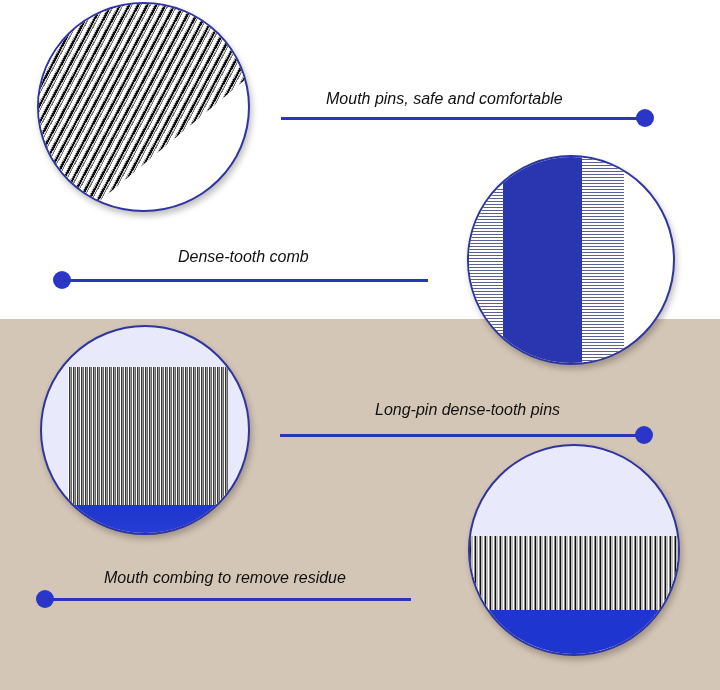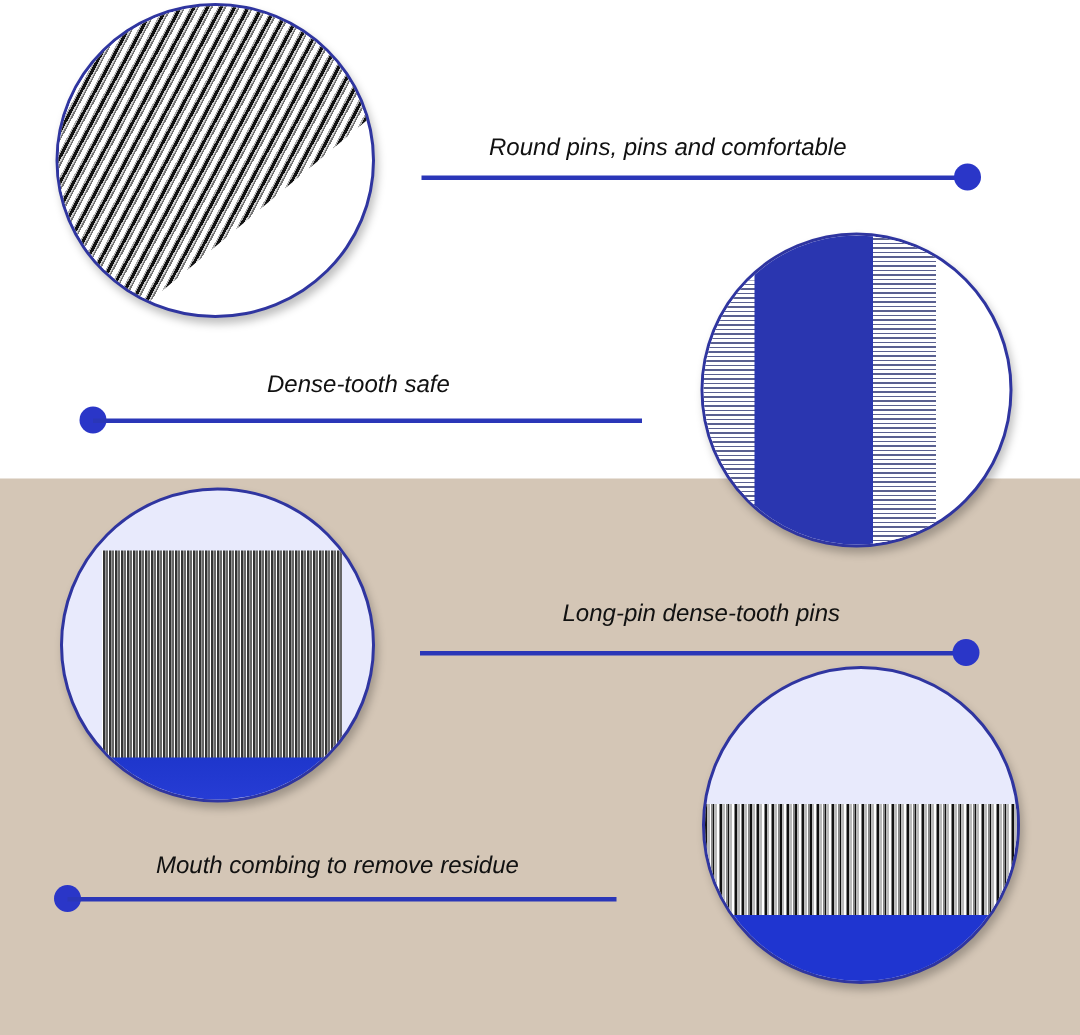--- a/index.html
+++ b/index.html
@@ -33,30 +33,30 @@
   #c4 .base{position:absolute;left:0;top:164px;width:212px;height:50px;background:#1f35d0;}
 </style>
 </head>
 <body>
 
 <div class="band"></div>
 
 <div class="circle" id="c1">
     <div class="pins"></div>
   </div>
-<div class="label" style="left:326px;top:90px;">Round pins, pins and comfortable</div>
+<div class="label" style="left:326px;top:90px;">Mouth pins, safe and comfortable</div>
 <div class="line" style="left:281px;top:117px;width:362px;"></div>
 <div class="dot" style="left:636px;top:109px;"></div>
 
 <div class="circle" id="c2">
   <div class="hl"></div>
   <div class="bar"></div>
   <div class="hr"></div>
 </div>
-<div class="label" style="left:178px;top:248px;">Dense-tooth safe</div>
+<div class="label" style="left:178px;top:248px;">Dense-tooth comb</div>
 <div class="dot" style="left:53px;top:271px;"></div>
 <div class="line" style="left:62px;top:279px;width:366px;"></div>
 
 <div class="circle" id="c3">
   <div class="pins"></div>
   <div class="base"></div>
 </div>
 <div class="label" style="left:375px;top:401px;">Long-pin dense-tooth pins</div>
 <div class="line" style="left:280px;top:434px;width:362px;"></div>
 <div class="dot" style="left:635px;top:426px;"></div>

